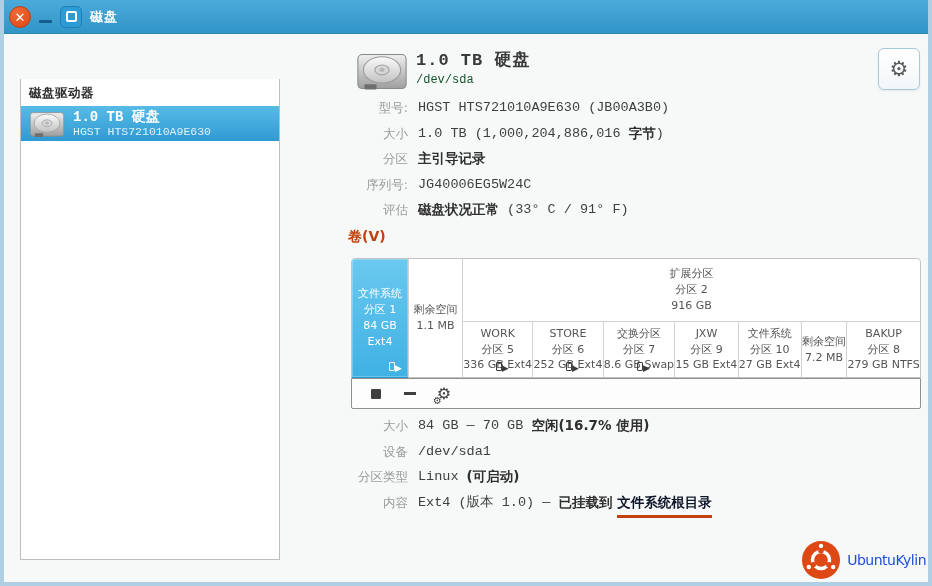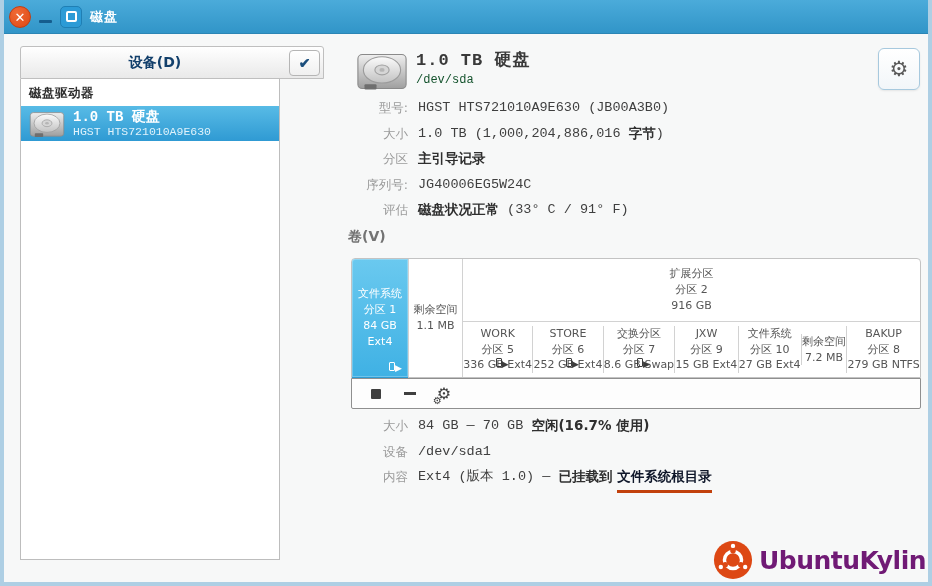--- a/index.html
+++ b/index.html
@@ -53,56 +53,56 @@
 
   .detail-rows{ position:absolute; left:0; }
   .detail-rows.top{ top:55px; }
   .detail-rows.bottom{ top:373px; }
   .drow{ display:flex; line-height:25.5px; font-size:13.5px; }
   .drow .lbl{ width:82px; text-align:right; color:#9a9a9a; padding-right:10px; flex:none; font-size:12.5px; }
   .drow .mono{ font-family:"Liberation Mono","DejaVu Sans Mono",monospace; color:#3f3f3f; font-size:13.5px; white-space:pre; }
   .drow .cnb{ font-weight:bold; color:#2f2f2f; white-space:pre; }
   .drow a.vlink{ color:#0f172a; font-weight:bold; text-decoration:none; border-bottom:3px solid #c2410c; cursor:pointer; }
 
-  .vol-label{ position:absolute; left:12px; top:188px; font-size:14px; font-weight:bold; color:#737373; }
+  .vol-label{ position:absolute; left:12px; top:188px; font-size:14px; font-weight:bold; color:#c2410c; }
 
   
   .vol-grid{ position:absolute; left:15px; top:218px; width:570px; height:120px;
     display:flex; background:#fff; border:1px solid #c3c3c3; border-radius:4px 4px 0 0; }
   .vcell{ position:relative; display:flex; flex-direction:column; align-items:center; justify-content:center;
     font-size:11px; color:#555; text-align:center; line-height:1.45; }
   .vcell span{ display:block; }
   .vcell span:empty{ display:none; }
   .cell-part1{ width:56px; flex:none; background:linear-gradient(#6ac9ef,#3fb1e4);
     color:#fff; border-radius:3px 0 0 0; box-shadow:inset 0 0 0 1px rgba(255,255,255,.25), 0 1px 0 #2d9cd4; }
   .cell-free1{ width:54px; flex:none; border-left:1px solid #d2d2d2; }
   .ext-wrap{ flex:1; display:flex; flex-direction:column; border-left:1px solid #d2d2d2; }
   .ext-label{ height:62px; flex:none; display:flex; flex-direction:column; align-items:center;
     padding-top:7px; font-size:11px; color:#555; line-height:1.45; }
-  .ext-row{ flex:1; display:flex; border-top:1px solid #d2d2d2;align-items:center; }
+  .ext-row{ flex:1; display:flex; border-top:1px solid #d2d2d2; }
   .ext-row .vcell{ border-left:1px solid #d2d2d2; }
   .ext-row .vcell:first-child{ border-left:none; }
   .mnt{ position:absolute; bottom:1px; display:flex; align-items:center; gap:4px; }
   .cell-part1 .mnt{ right:6px; color:#fff; }
   .ext-row .mnt{ left:50%; margin-left:-2px; color:#3c3c3c; }
   .mnt .box{ width:6px; height:9px; border:1.5px solid currentColor; border-radius:1px; display:inline-block; }
   .mnt .play{ font-size:9px; line-height:9px; }
 
   .vol-toolbar{ position:absolute; left:15px; top:338px; width:570px; height:31px;
     background:#fdfdfd; border:1px solid #8f8f8f; border-radius:0 0 2px 2px;
     display:flex; align-items:center; gap:10px; padding-left:12px; }
   .tbtn{ width:24px; height:24px; display:flex; align-items:center; justify-content:center; color:#3f3f3f; }
   .tbtn .sq{ width:10px; height:10px; background:#3f3f3f; border-radius:1px; }
   .tbtn .mn{ width:12px; height:3px; background:#3f3f3f; }
   .tbtn.gears{ position:relative; font-size:16px; }
   .tbtn.gears .g2{ position:absolute; font-size:10px; left:1px; bottom:0; }
 
   
   .brand{ position:absolute; right:2px; bottom:2px; display:flex; align-items:center; gap:6px; }
-  .brand .txt{ color:#701a75; font-size:25px; font-weight:bold; letter-spacing:-0.5px; }
+  .brand .txt{ color:#1d4ed8; font-size:14px; font-weight:normal; letter-spacing:-0.5px; }
 </style>
 </head>
 <body>
 
 <svg width="0" height="0" style="position:absolute">
   <defs>
     <linearGradient id="gBody" x1="0" y1="0" x2="0" y2="1">
       <stop offset="0" stop-color="#efefef"></stop>
         <stop offset="1" stop-color="#9f9f9f"></stop>
     </linearGradient>
@@ -124,24 +124,20 @@
 
   <div class="titlebar">
     <div class="btn-close">✕</div>
     <div class="btn-min"></div>
     <div class="btn-max">
         <i></i>
       </div>
     <div class="win-title">磁盘</div>
   </div>
 
-  <div class="sidebar-header">
-    <span class="hl">设备(D)</span>
-    <button class="check-btn"><span>✔</span></button>
-  </div>
   <div class="sidebar-list">
     <div class="category">磁盘驱动器</div>
     <div class="device-row">
       <svg width="36" height="32" viewBox="0 0 46 42">
           <use href="#hdd-icon"></use>
         </svg>
       <div>
         <div class="t1">1.0 TB 硬盘</div>
         <div class="t2">HGST HTS721010A9E630</div>
       </div>
@@ -262,20 +258,25 @@
 
     <div class="detail-rows bottom">
       <div class="drow">
         <span class="lbl">大小</span>
         <span class="mono">84 GB — 70 GB </span>
           <span class="cnb">空闲(16.7% 使用)</span>
       </div>
       <div class="drow">
         <span class="lbl">设备</span>
         <span class="mono">/dev/sda1</span>
+      </div>
+      <div class="drow">
+        <span class="lbl">分区类型</span>
+        <span class="mono">Linux </span>
+          <span class="cnb">(可启动)</span>
       </div>
       <div class="drow">
         <span class="lbl">内容</span>
         <span class="mono">Ext4 (版本 1.0) — </span>
           <span class="cnb">已挂载到 </span>
           <a class="vlink">文件系统根目录</a>
       </div>
     </div>
 
     <div class="brand">

